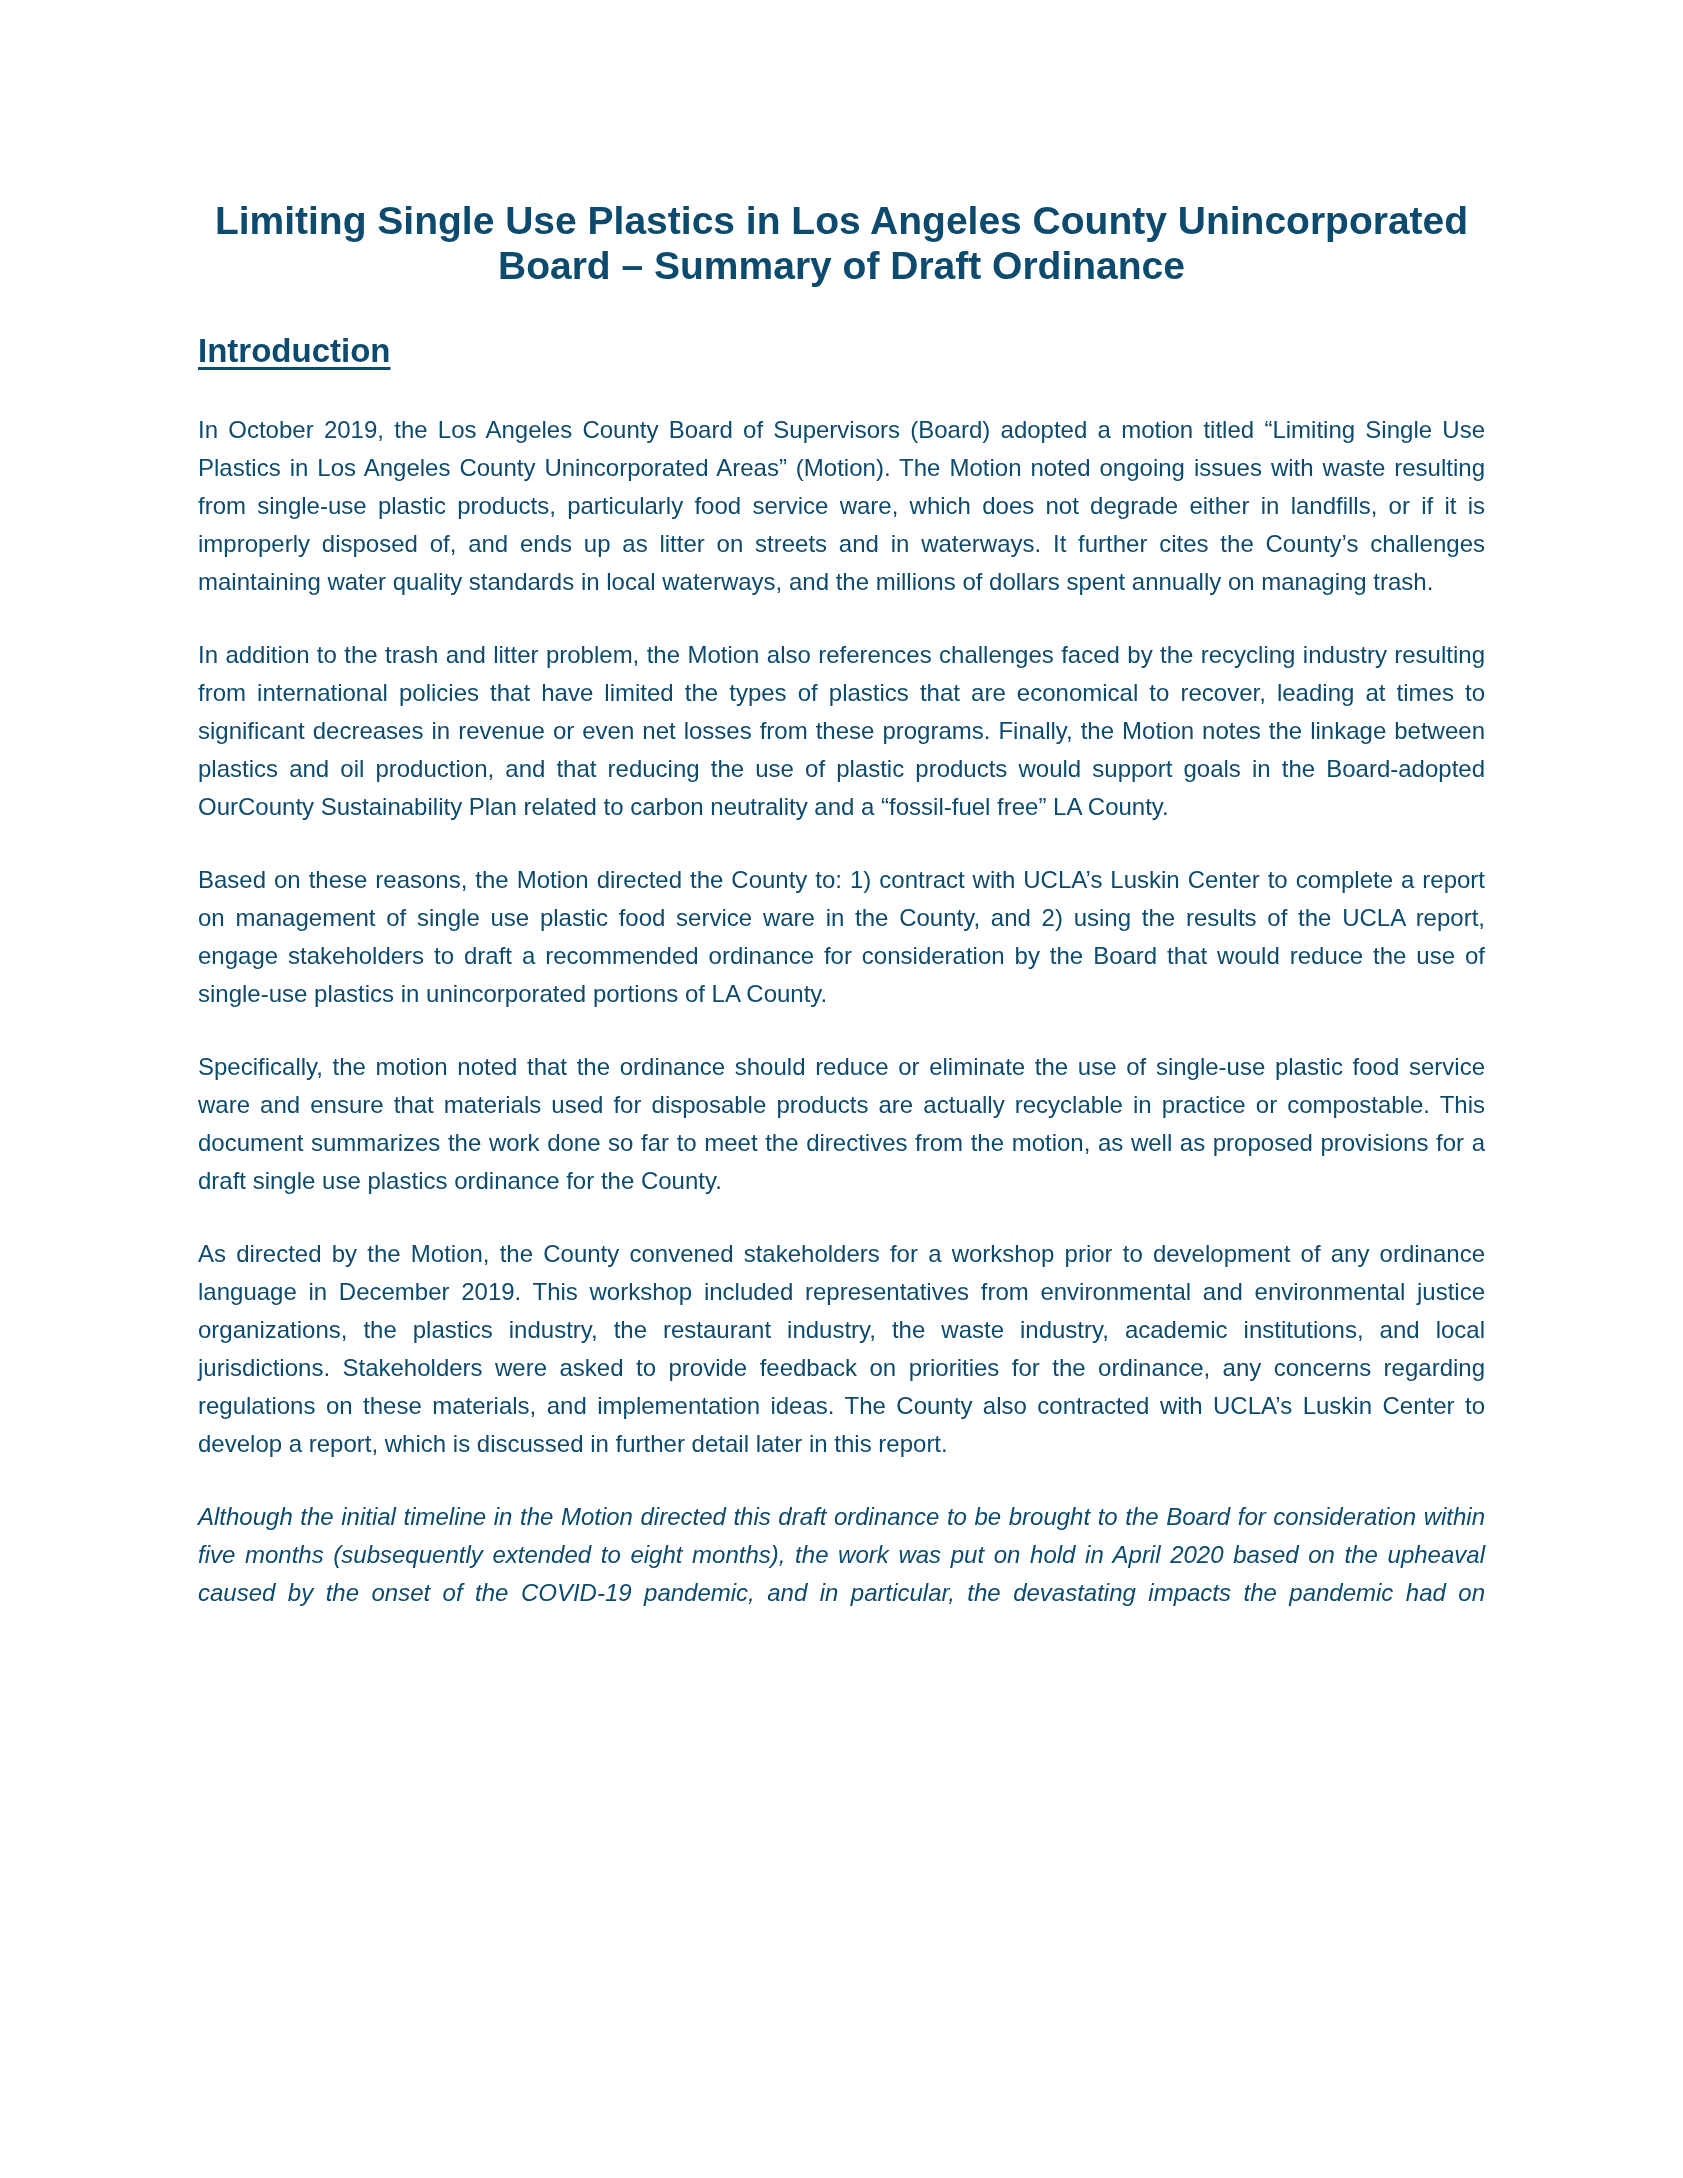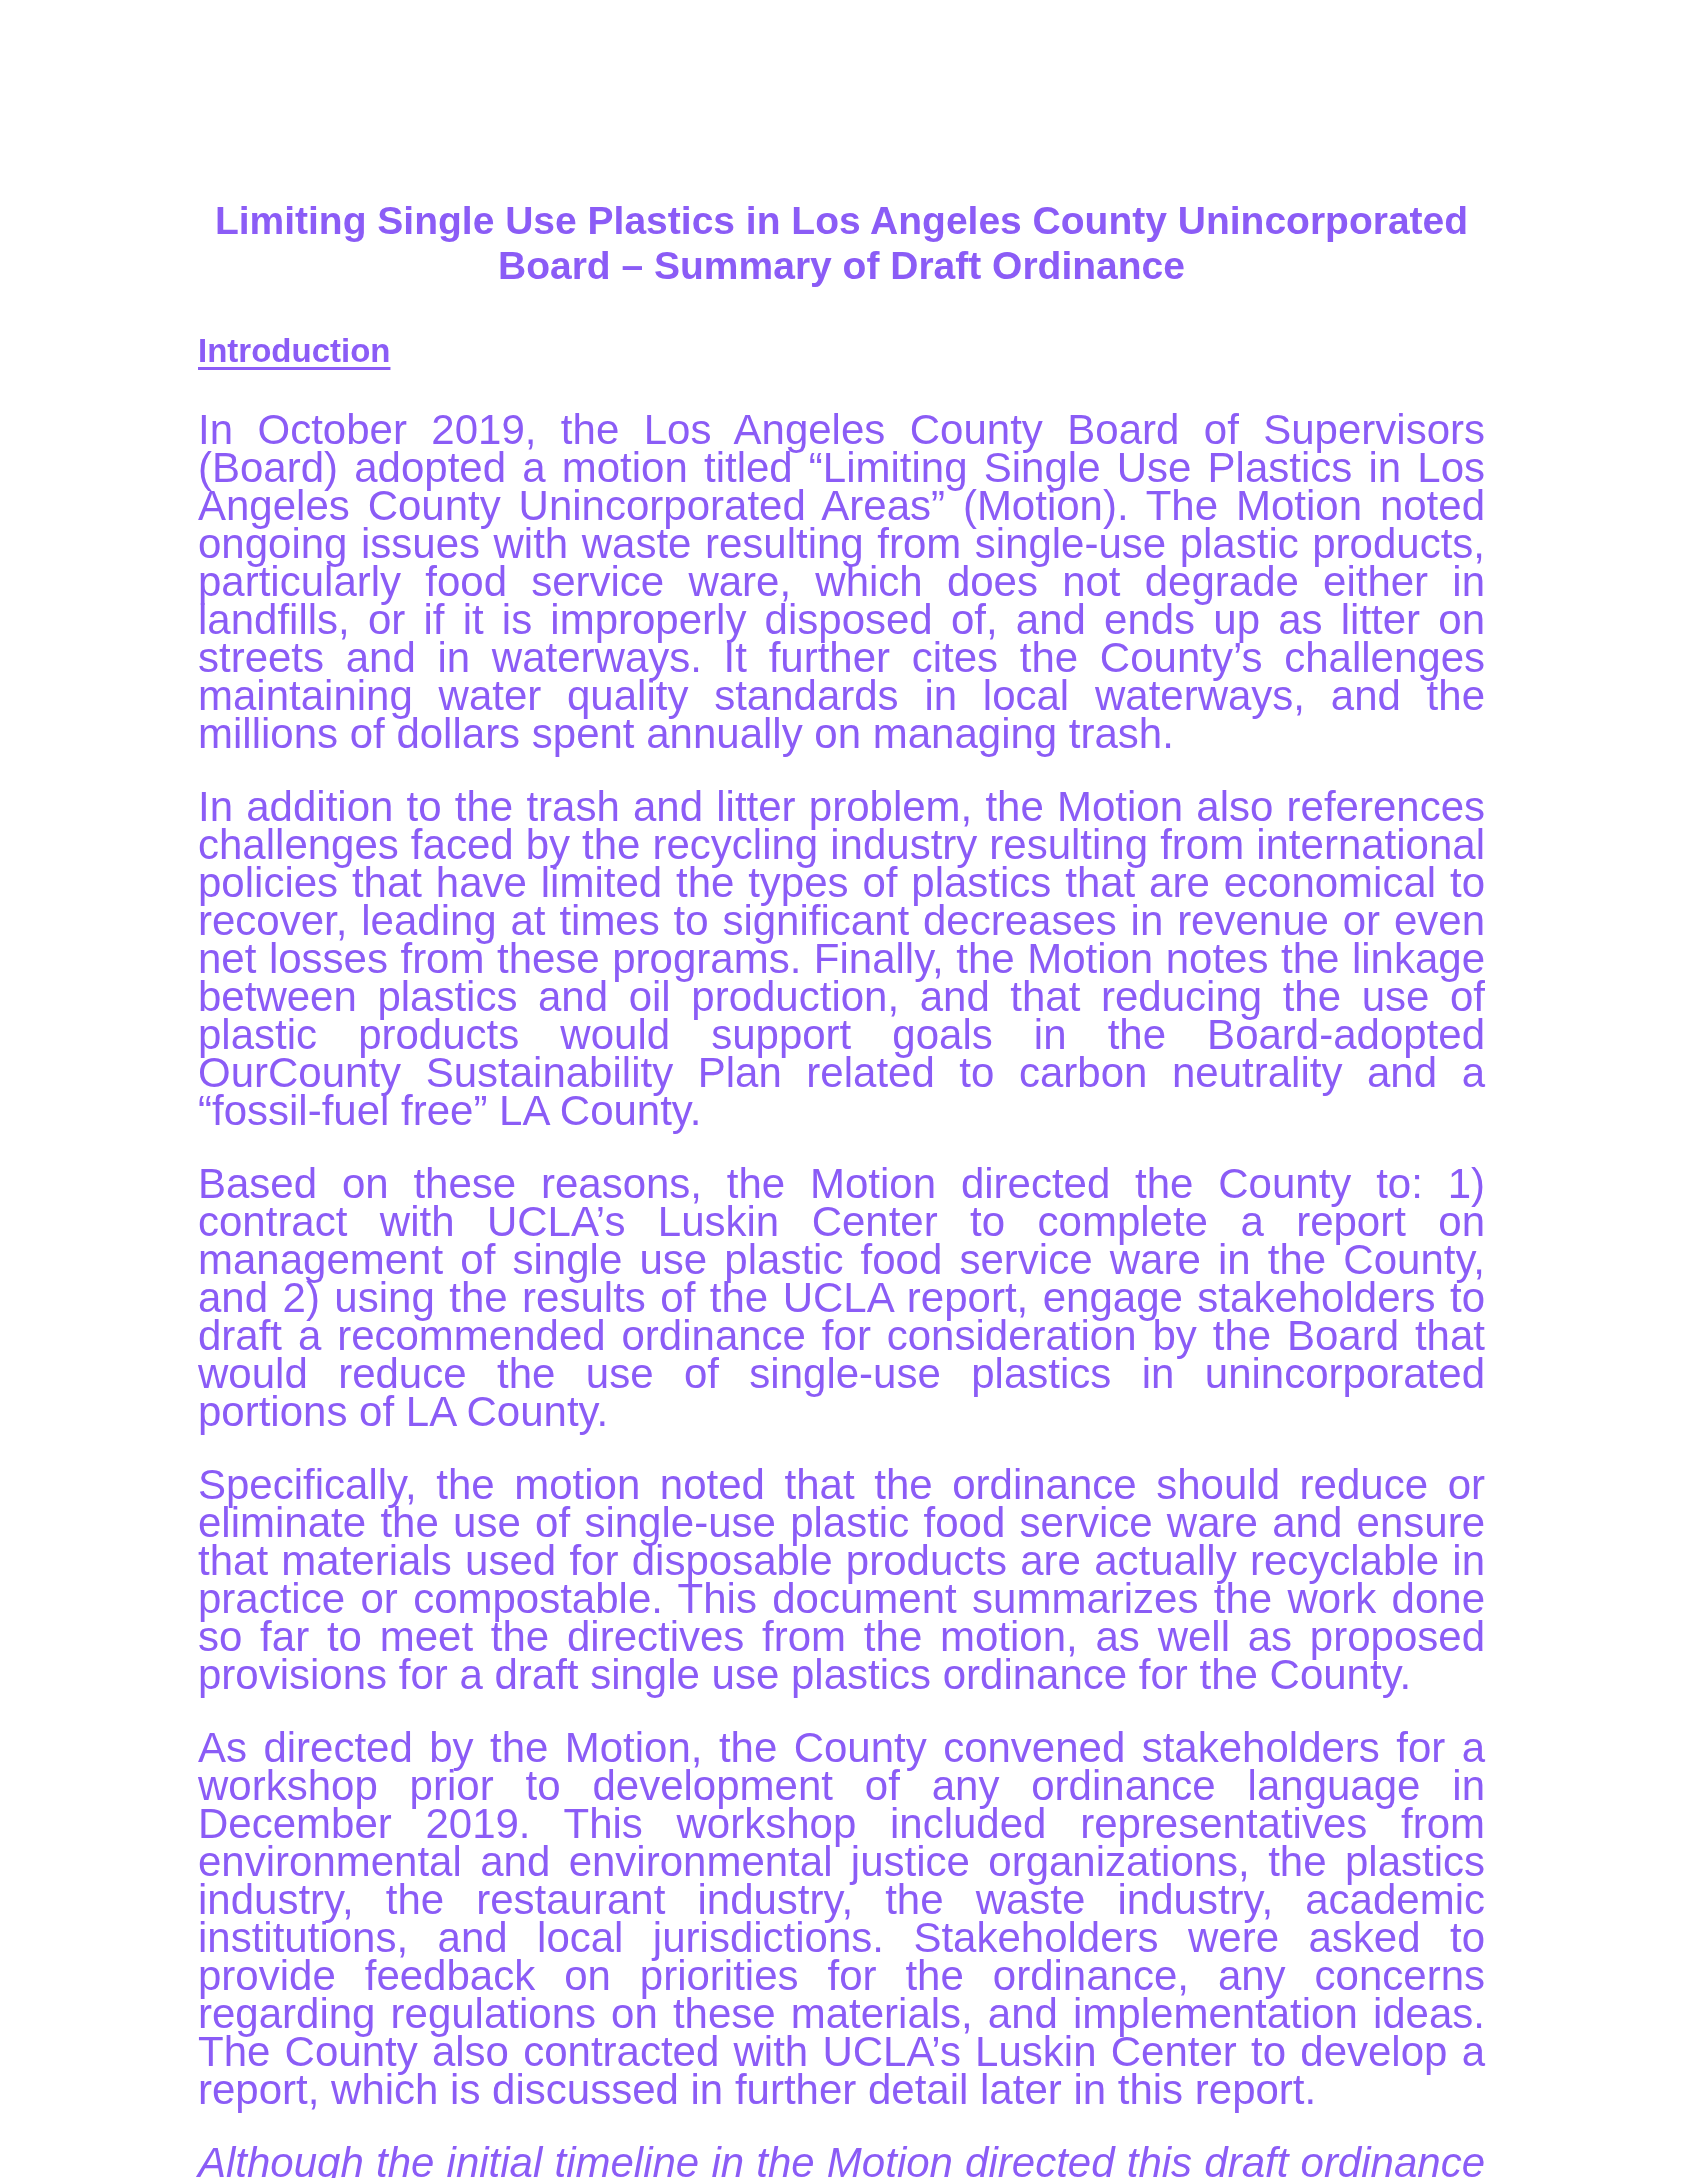--- a/index.html
+++ b/index.html
@@ -6,21 +6,21 @@
   html, body {
     margin: 0;
     padding: 0;
     background: #ffffff;
   }
   .page {
     position: relative;
     width: 1683px;
     height: 2178px;
     background: #ffffff;
-    color: #8b5cf6;
+    color: #0c4a6e;
     padding: 198px 198px 0 198px;
     font-family: "Liberation Sans", "DejaVu Sans", sans-serif;
     overflow: hidden;
   }
   .doc-title {
     margin: 0;
     font-size: 39px;
     line-height: 45px;
     font-weight: bold;
     text-align: center;
@@ -33,21 +33,21 @@
     line-height: 38px;
     font-weight: bold;
   }
   .section-heading .heading-text {
     text-decoration: underline;
     text-decoration-thickness: 3px;
     text-underline-offset: 5px;
   }
   p.body-para {
     margin: 35px 0 0 0;
-    font-size: 42px;
+    font-size: 24px;
     line-height: 38px;
     text-align: justify;
     text-align-last: left;
     word-spacing: normal;
   }
   .section-heading + p.body-para { margin-top: 41px; }
   
   p.body-para.continued { text-align-last: justify; font-style: italic; }
 </style>
 </head>

